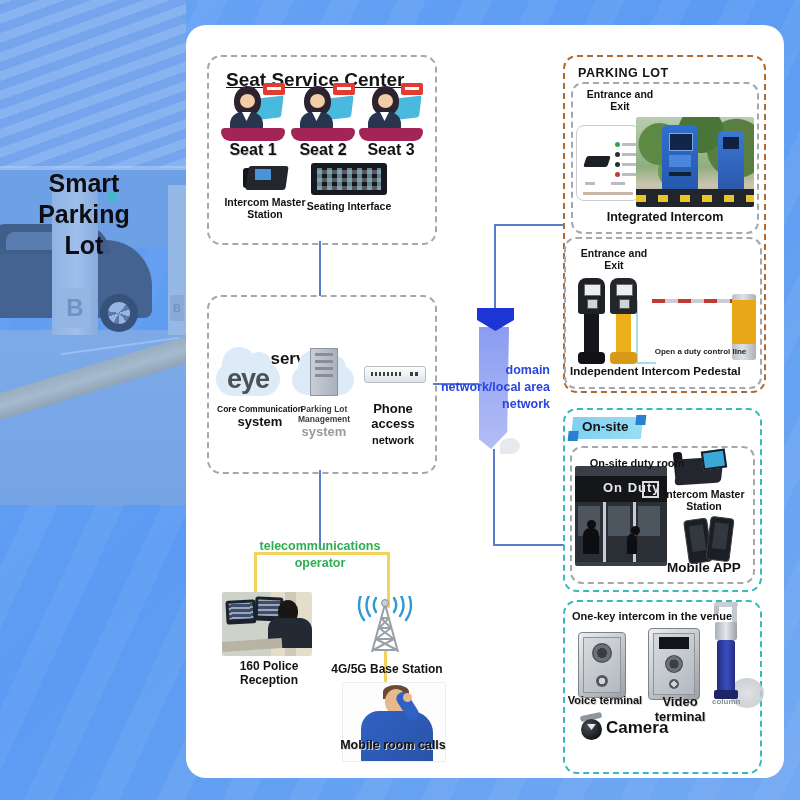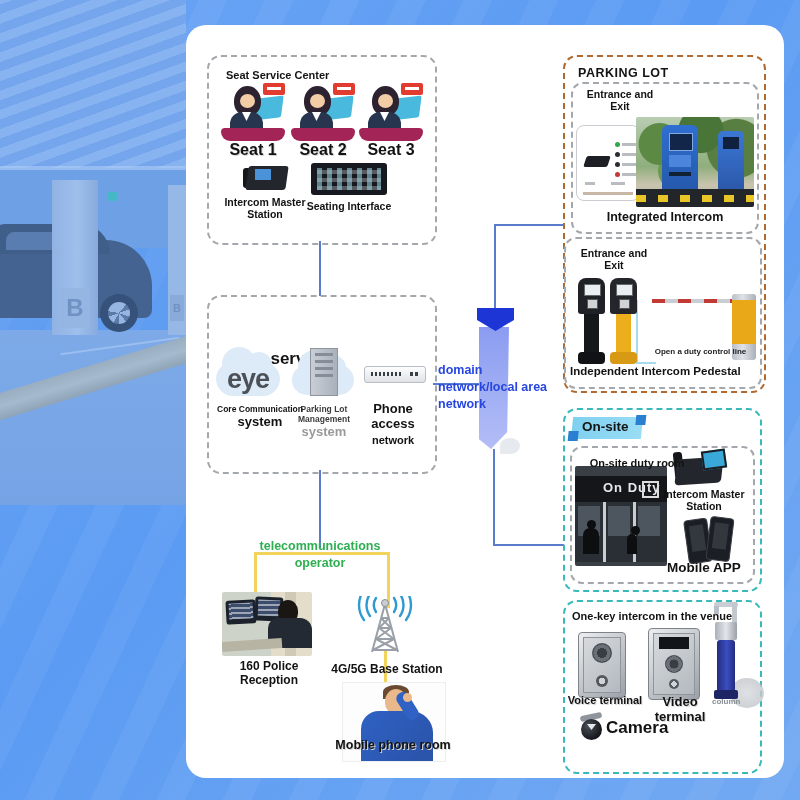--- a/index.html
+++ b/index.html
@@ -78,21 +78,21 @@
     background:repeating-linear-gradient(90deg,#3a3e45 0 2px,transparent 2px 4px);}
   .gateway b{position:absolute;right:5px;top:5px;width:10px;height:4px;
     background:repeating-linear-gradient(90deg,#3a3e45 0 3px,transparent 3px 5px);}
   
   .nb-arrow{position:absolute;left:477px;top:308px;width:37px;height:23px;background:#1e35d6;
     clip-path:polygon(0 0,100% 0,100% 52%,50% 100%,0 52%);}
   .nb-body{position:absolute;left:479px;top:327px;width:30px;height:122px;
     background:linear-gradient(180deg,#8b9cf1,#b3bef6);
     clip-path:polygon(0 0,100% 0,94% 86%,40% 100%,0 92%);}
   .nb-curl{position:absolute;left:500px;top:438px;width:20px;height:16px;background:#e6e9ee;border-radius:50% 50% 50% 10%;}
-  .nb-label{position:absolute;left:438px;top:362px;width:112px;text-align:left;
+  .nb-label{position:absolute;left:438px;top:362px;width:112px;text-align:right;
     font-weight:bold;font-size:12.5px;line-height:17px;color:#2746e0;z-index:3;}
   
   .kioskphoto{position:absolute;overflow:hidden;border-radius:2px;
     background:radial-gradient(circle at 20% 30%,#5c8a44 0 18%,transparent 19%),
                radial-gradient(circle at 55% 15%,#497539 0 22%,transparent 23%),
                radial-gradient(circle at 85% 35%,#587f41 0 25%,transparent 26%),
                radial-gradient(circle at 35% 60%,#6b9a4f 0 20%,transparent 21%),
                linear-gradient(180deg,#b9cdb2 0%,#8fae7d 55%,#c9c4ae 75%,#b7b3a0 100%);}
   .kiosk{position:absolute;left:26px;top:8px;width:36px;height:74px;background:linear-gradient(180deg,#2f6fd0,#2456a8);border-radius:6px;}
   .kiosk .scr{position:absolute;left:7px;top:8px;width:22px;height:16px;background:#12264a;border:1px solid #7fa8e0;}
@@ -200,37 +200,38 @@
       <div class="pillar-sign">B</div>
     </div>
     <div class="ev-dot"></div>
     <div class="pillar2">
       <div class="pillar2-sign">B</div>
     </div>
     <div class="park-line"></div>
     <div class="curb"></div>
     <div style="position:absolute;inset:0;background:rgba(95,155,240,0.45);"></div>
   </div>
+  <div class="brand">Smart Parking Lot</div>
 
   <div class="panel"></div>
 
   <div class="line-b" style="left:319px;top:241px;width:2px;height:55px;"></div>
   <div class="line-b" style="left:319px;top:470px;width:2px;height:78px;"></div>
   <div class="line-b" style="left:433px;top:383px;width:46px;height:2px;"></div>
   <div class="line-b" style="left:494px;top:224px;width:2px;height:86px;"></div>
   <div class="line-b" style="left:494px;top:224px;width:69px;height:2px;"></div>
   <div class="line-b" style="left:493px;top:449px;width:2px;height:97px;"></div>
   <div class="line-b" style="left:493px;top:544px;width:71px;height:2px;"></div>
   <div class="line-y" style="left:254px;top:552px;width:136px;height:3px;"></div>
   <div class="line-y" style="left:254px;top:552px;width:3px;height:47px;"></div>
   <div class="line-y" style="left:387px;top:552px;width:3px;height:56px;"></div>
   <div class="line-y" style="left:384px;top:650px;width:3px;height:36px;"></div>
 
   <div class="abs dash-gray" style="left:207px;top:55px;width:226px;height:186px;">
-    <div class="box-title" style="position:absolute;left:17px;top:12px;font-size:11px;">Seat Service Center</div>
+    <div class="box-title" style="position:absolute;left:17px;top:12px;font-size:19px;text-decoration:underline;">Seat Service Center</div>
   </div>
   <div class="agent" style="left:221px;top:83px;">
     <div class="a-bubble">
         <i></i>
       </div>
     <div class="a-laptop"></div>
     <div class="a-hair"></div>
     <div class="a-face"></div>
     <div class="a-body">
         <div class="a-collar"></div>
@@ -470,15 +471,15 @@
   </div>
   <div class="lbl" style="left:322px;top:662px;width:130px;font-size:12px;">4G/5G Base Station</div>
 
   <div class="callphoto" style="left:342px;top:682px;width:102px;height:78px;">
     <div class="man-hair"></div>
     <div class="man-head"></div>
     <div class="man-body"></div>
     <div class="man-arm"></div>
     <div class="man-hand"></div>
   </div>
-  <div class="lbl shadowed" style="left:330px;top:738px;width:126px;font-size:12.5px;z-index:2;">Mobile phone room</div>
+  <div class="lbl shadowed" style="left:330px;top:738px;width:126px;font-size:12.5px;z-index:2;">Mobile room calls</div>
 
 </div>
 
 </body></html>

